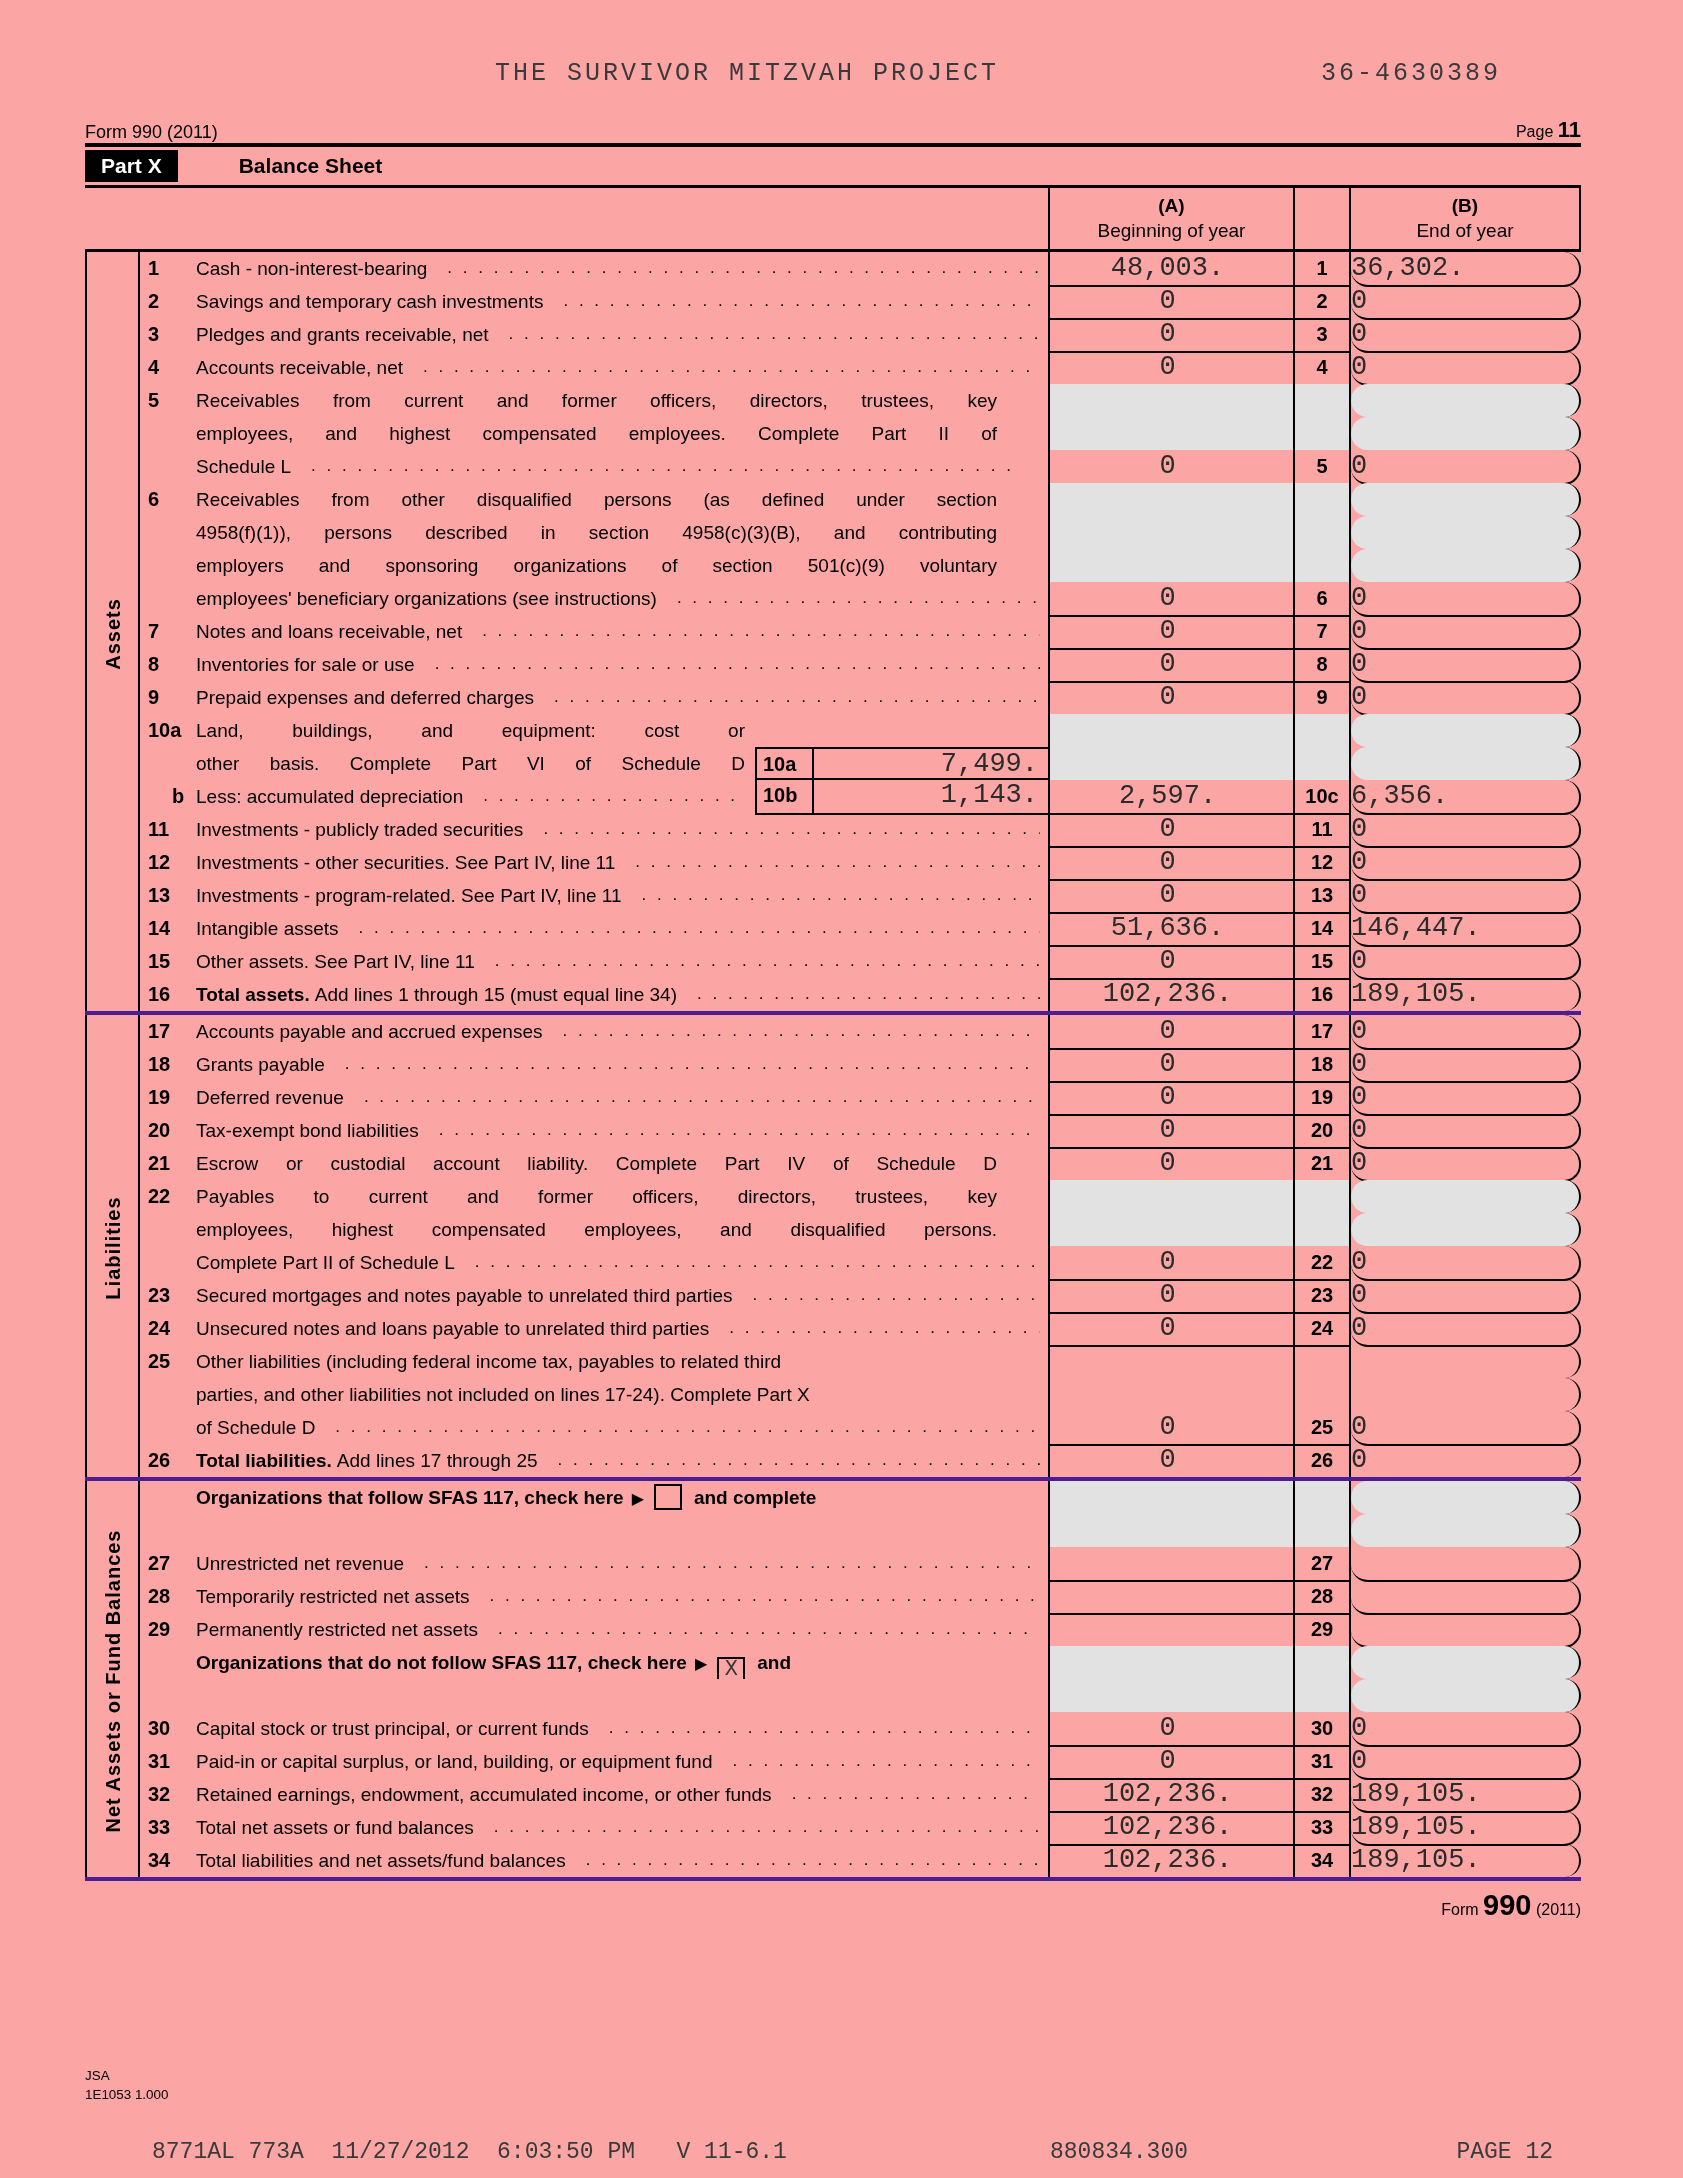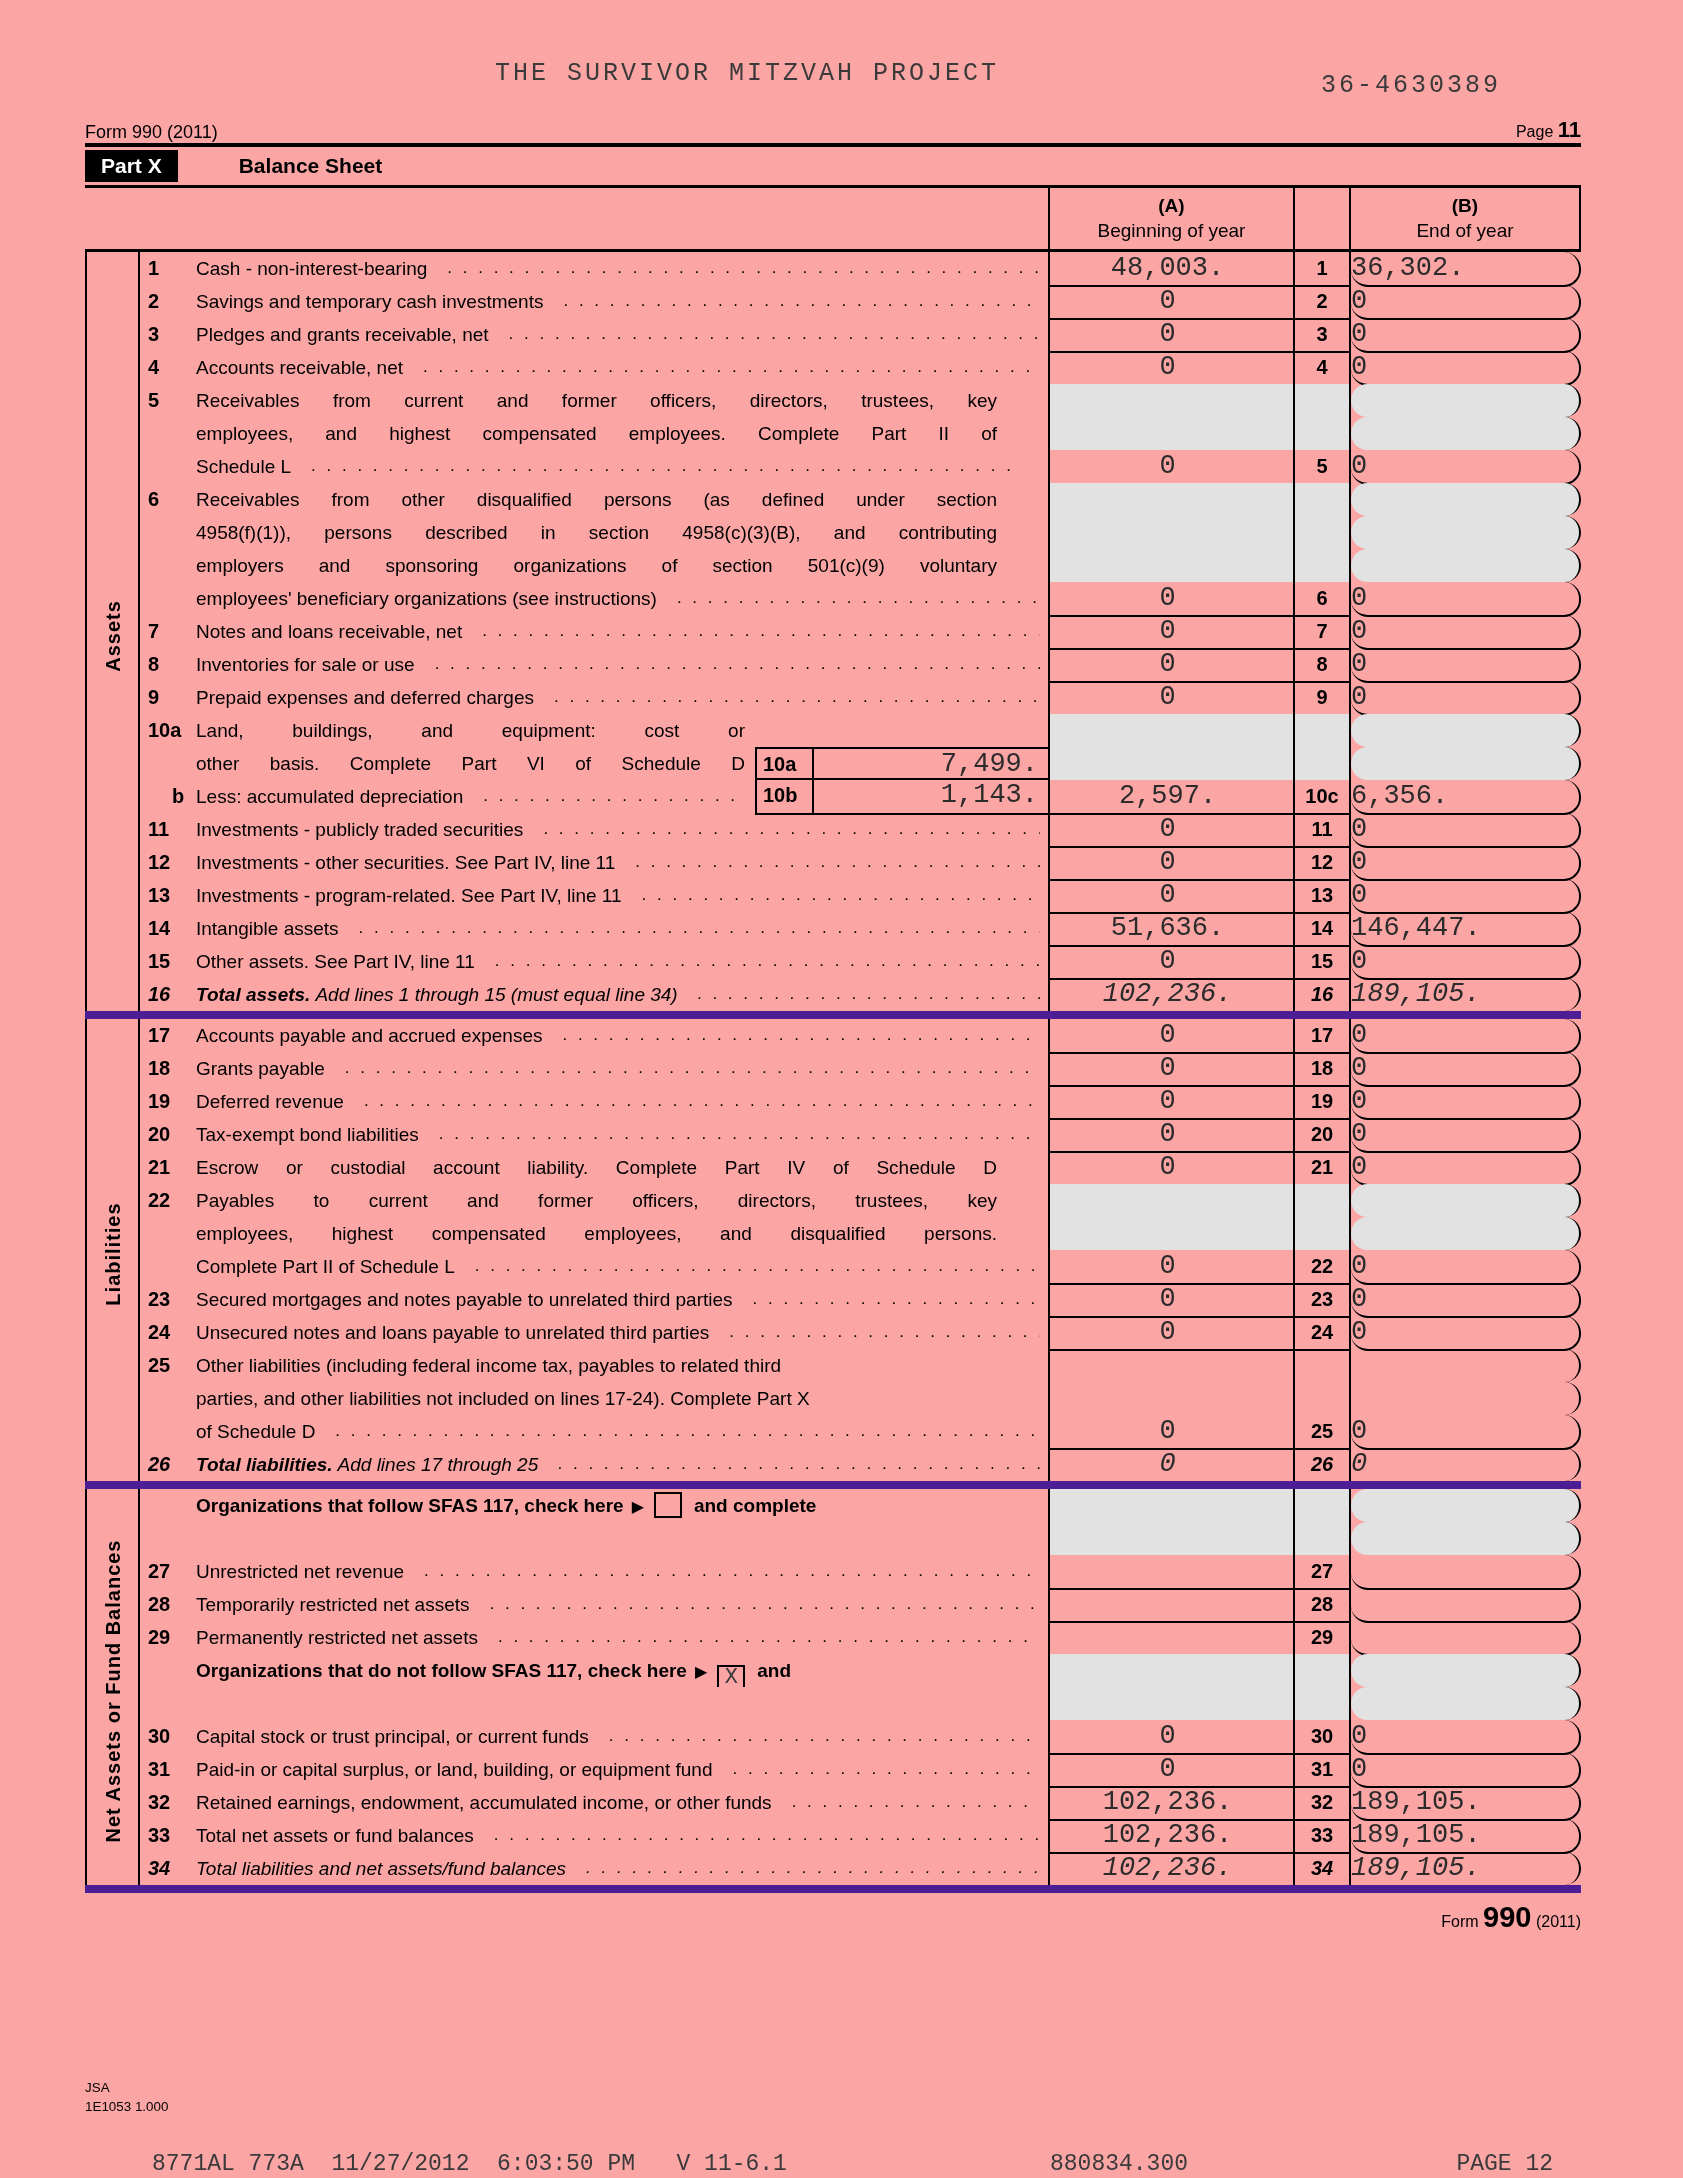--- a/index.html
+++ b/index.html
@@ -1,42 +1,42 @@
 <!DOCTYPE html>
 <html><head>
 <meta charset="utf-8">
 <style>
   html,body{margin:0;padding:0;background:#888;}
   .page{width:1683px;height:2178px;background:#fca5a5;position:relative;box-sizing:border-box;
         padding:59px 102px 0 85px;font-family:"Liberation Sans",sans-serif;color:#000;}
   
   .topline{position:relative;height:50px;}
   .org{position:absolute;left:410px;top:0;font-family:"Liberation Mono",monospace;font-size:25px;letter-spacing:3px;color:#3a3a3a;white-space:pre;}
-  .ein{position:absolute;left:1236px;top:12px;font-family:"Liberation Mono",monospace;font-size:25px;letter-spacing:3px;color:#3a3a3a;white-space:pre;}
+  .ein{position:absolute;left:1236px;top:0;font-family:"Liberation Mono",monospace;font-size:25px;letter-spacing:3px;color:#3a3a3a;white-space:pre;}
   .formline{display:flex;justify-content:space-between;align-items:flex-end;height:34px;}
   .formid{font-size:18px;}
   .pg{font-size:16px;}
   .pg b{font-size:22px;}
   
   .partbar{display:flex;align-items:center;border-top:4px solid #000;border-bottom:3px solid #000;height:38px;}
   .partbox{background:#000;color:#fff;font-weight:700;font-size:21px;padding:0 16px;height:32px;display:flex;align-items:center;}
   .parttitle{font-weight:700;font-size:21px;margin-left:61px;}
   
   .hdrrow{display:grid;grid-template-columns:55px 48px 860px 245px 58px 230px;height:61px;border-bottom:3px solid #000;}
   .hspacer{grid-column:1/4;}
   .hc{display:flex;flex-direction:column;justify-content:center;align-items:center;font-size:19px;line-height:1.3;}
   .hc b{font-size:19px;}
   .hc-a{border-left:2px solid #000;}
   .hc-m{border-left:2px solid #000;border-right:2px solid #000;}
   .hc-b{border-right:2px solid #000;}
   .sec{position:relative;}
   .seclabel{position:absolute;left:28px;top:50%;transform:translate(-50%,-50%) rotate(-90deg);
             font-weight:700;font-size:20px;letter-spacing:1px;white-space:nowrap;}
   .line{display:grid;grid-template-columns:55px 48px 860px 245px 58px 230px;height:33px;}
-  .line.thick{border-bottom:8px solid #4c1d95;font-style:italic;}
+  .line.thick{border-bottom:4px solid #4c1d95;}
   .c{box-sizing:border-box;min-width:0;}
   .side{border-left:2.5px solid #000;border-right:2.5px solid #000;}
   .num{font-weight:700;font-size:20px;line-height:33px;padding-left:8px;white-space:nowrap;}
   .num.ind{padding-left:32px;}
   .desc{display:flex;overflow:hidden;white-space:nowrap;padding-left:8px;align-items:stretch;}
   .dtwrap{flex:1;display:flex;min-width:0;gap:8px;}
   .dtwrap.narrow{flex:0 0 559px;}
   .dt{font-size:19px;line-height:33px;flex:0 0 auto;min-width:0;}
   .dt.bd,.dt b{font-weight:700;margin-top:32px;}
   .dt.just{flex:1;display:block;text-align:justify;text-align-last:justify;white-space:normal;padding-right:51px;}

